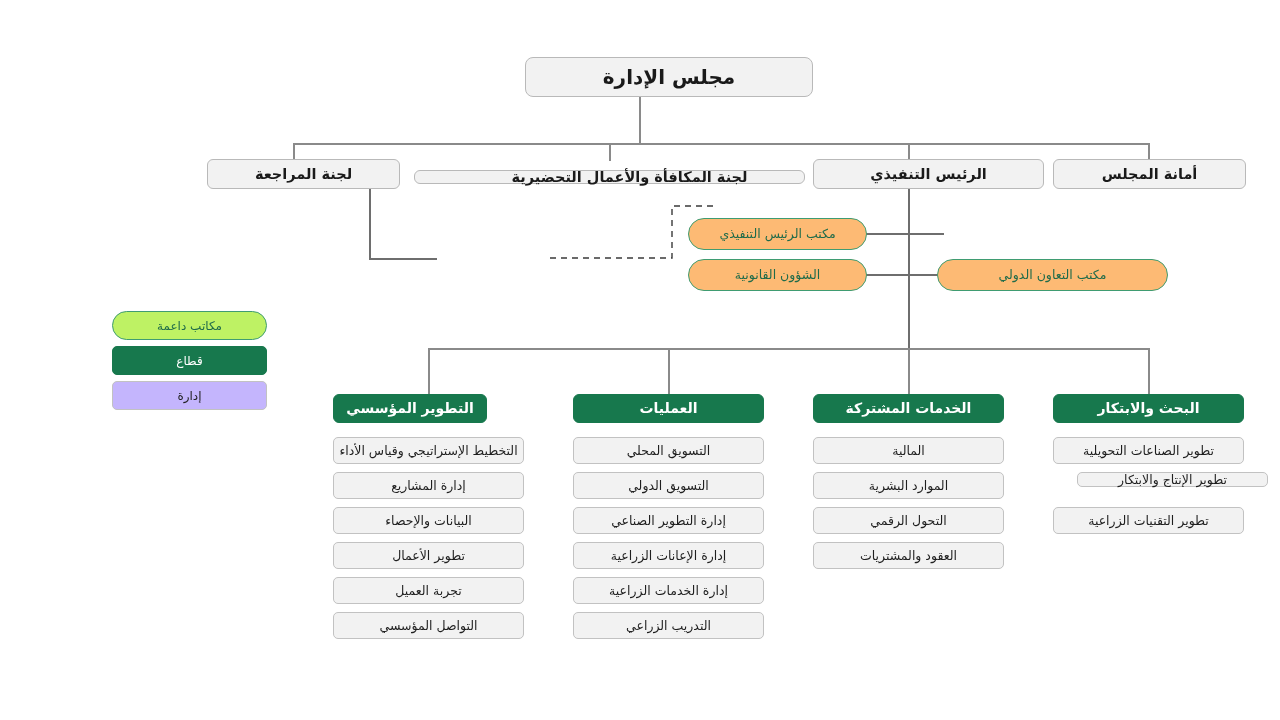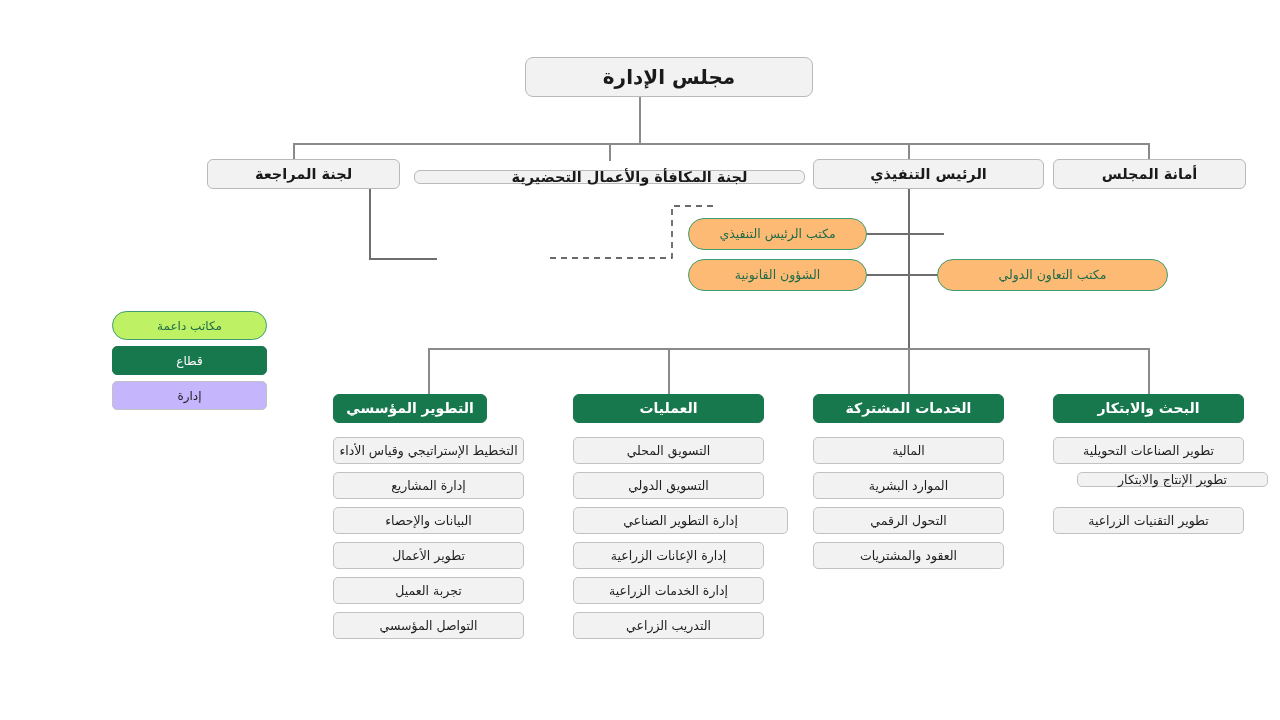--- a/index.html
+++ b/index.html
@@ -200,21 +200,21 @@
 
   <div class="node box-sector" style="left:573px; top:394px; width:191px; height:29px;text-align:center;">
     <span>العمليات</span>
   </div>
   <div class="node box-dept" style="left:573px; top:437px; width:191px; height:27px;">
     <span>التسويق المحلي</span>
   </div>
   <div class="node box-dept" style="left:573px; top:472px; width:191px; height:27px;">
     <span>التسويق الدولي</span>
   </div>
-  <div class="node box-dept" style="left:573px; top:507px; width:215px; height:27px;">
+  <div class="node box-dept" style="left:573px; top:507px; width:191px; height:27px;">
     <span>إدارة التطوير الصناعي</span>
   </div>
   <div class="node box-dept" style="left:573px; top:542px; width:191px; height:27px;">
     <span>إدارة الإعانات الزراعية</span>
   </div>
   <div class="node box-dept" style="left:573px; top:577px; width:191px; height:27px;">
     <span>إدارة الخدمات الزراعية</span>
   </div>
   <div class="node box-dept" style="left:573px; top:612px; width:191px; height:27px;">
     <span>التدريب الزراعي</span>

